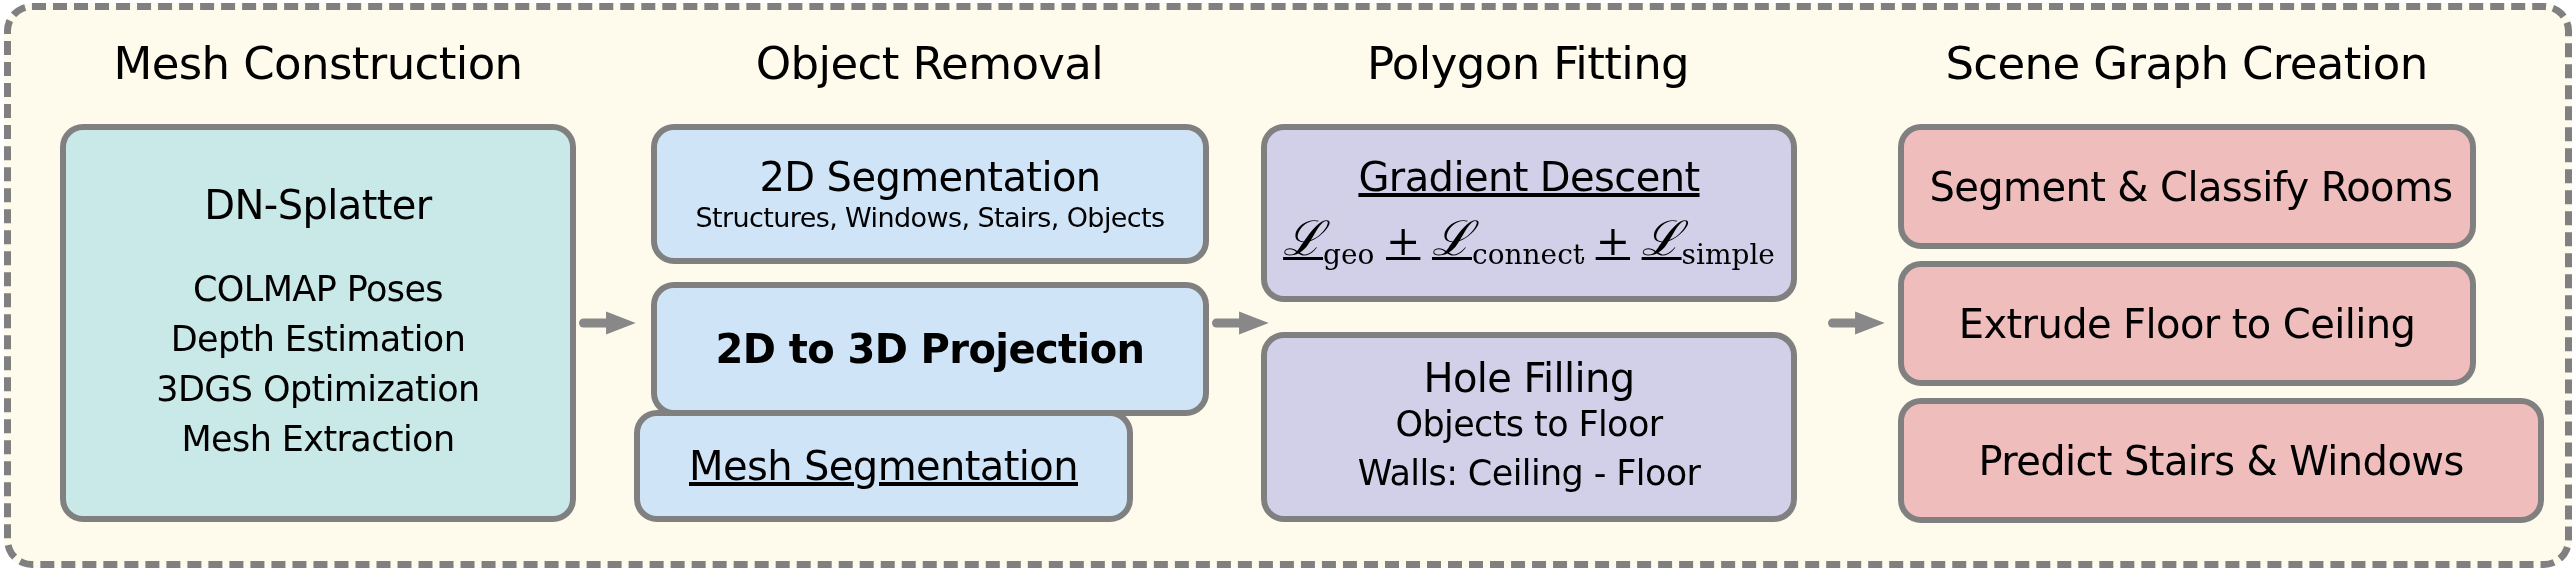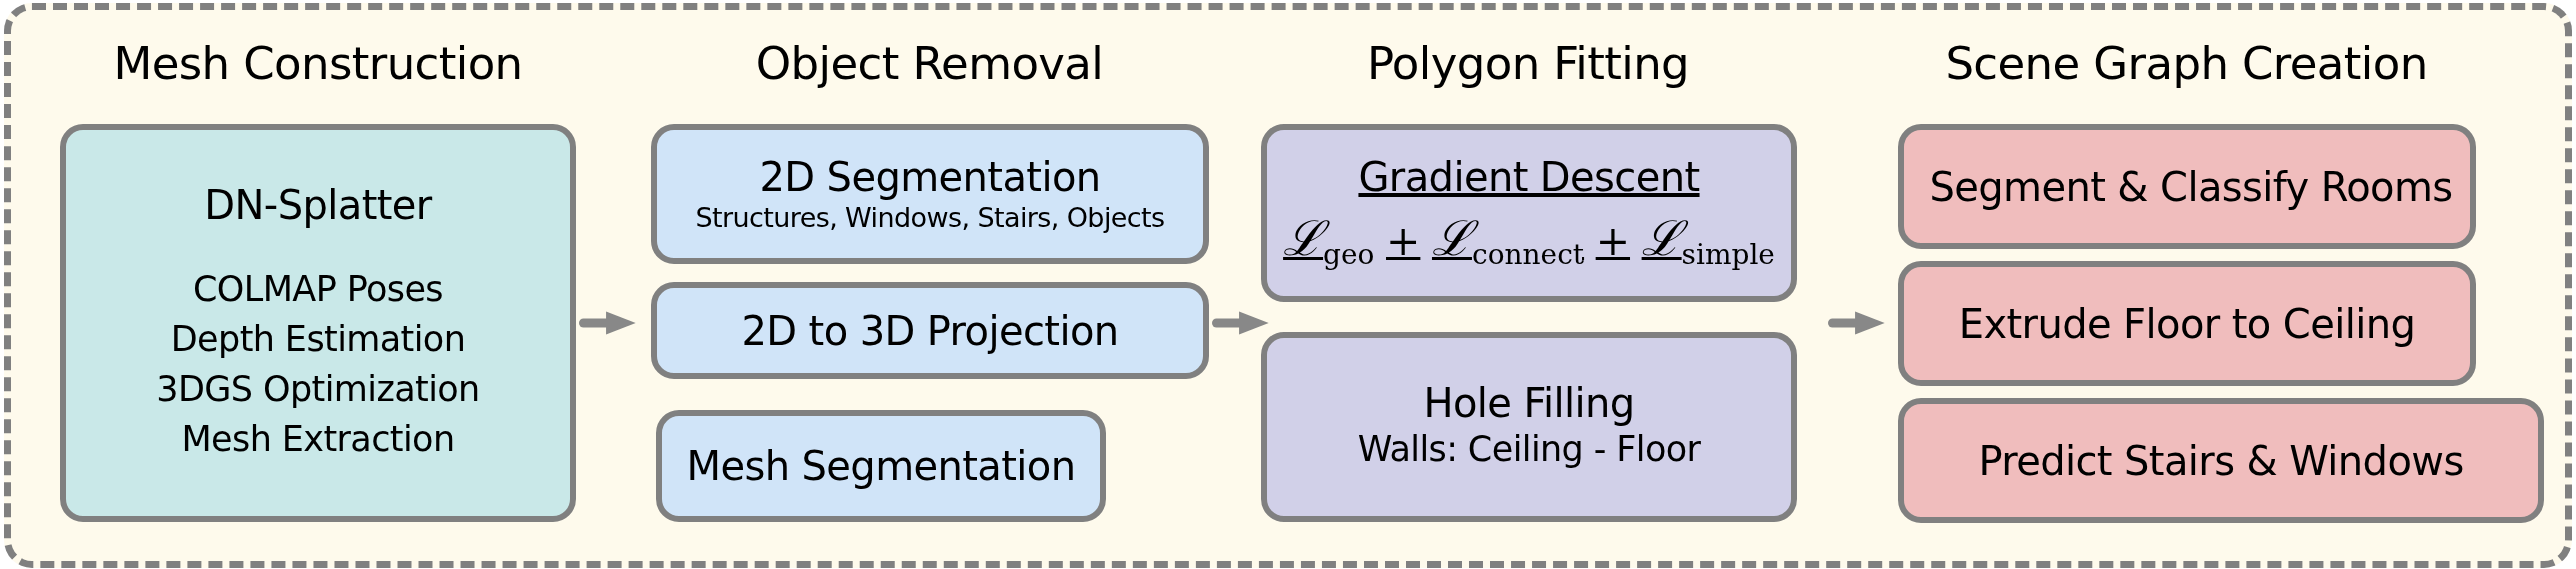--- a/index.html
+++ b/index.html
@@ -46,40 +46,41 @@
 
 <svg class="arrow" style="left:579px;top:310px;" viewBox="0 0 90 40">
   <rect x="0" y="13" width="50" height="14" rx="7" fill="#888888"></rect>
   <polygon points="42,2 88,20 42,38" fill="#888888"></polygon>
 </svg>
 
 <div class="box blue" style="left:651px;top:124px;width:558px;height:140px;">
   <div class="t-main">2D Segmentation</div>
   <div class="t-sub" style="margin-top:2.6px;">Structures, Windows, Stairs, Objects</div>
 </div>
-<div class="box blue" style="left:651px;top:282px;width:558px;height:97px;">
+<div class="box blue" style="left:651px;top:282px;width:558px;height:134px;font-weight:bold;">
   <div class="t-main">2D to 3D Projection</div>
 </div>
-<div class="box blue" style="left:656px;top:410px;width:450px;height:112px;">
+<div class="box blue" style="left:634px;top:410px;width:499px;height:112px;text-decoration:underline;">
   <div class="t-main">Mesh Segmentation</div>
 </div>
 
 <svg class="arrow" style="left:1212px;top:310px;" viewBox="0 0 90 40">
   <rect x="0" y="13" width="50" height="14" rx="7" fill="#888888"></rect>
   <polygon points="42,2 88,20 42,38" fill="#888888"></polygon>
 </svg>
 
 <div class="box lav" style="left:1261px;top:124px;width:536px;height:178px;text-decoration:underline;">
   <div class="t-main">Gradient Descent</div>
   <div class="math">
     <span class="L">ℒ</span><sub>geo</sub><span class="op">+</span><span class="L">ℒ</span><sub>connect</sub><span class="op">+</span><span class="L">ℒ</span><sub>simple</sub>
   </div>
 </div>
 <div class="box lav" style="left:1261px;top:332px;width:536px;height:190px;">
   <div class="t-main">Hole Filling</div>
+  <div class="t-list" style="line-height:49px;">Objects to Floor</div>
   <div class="t-list" style="line-height:49px;">Walls: Ceiling - Floor</div>
 </div>
 
 <svg class="arrow" style="left:1828px;top:310px;" viewBox="0 0 90 40">
   <rect x="0" y="13" width="50" height="14" rx="7" fill="#888888"></rect>
   <polygon points="42,2 88,20 42,38" fill="#888888"></polygon>
 </svg>
 
 <div class="box pink" style="left:1898px;top:124px;width:578px;height:125px;padding-left:8px;">
   <div class="t-main">Segment &amp; Classify Rooms</div>

